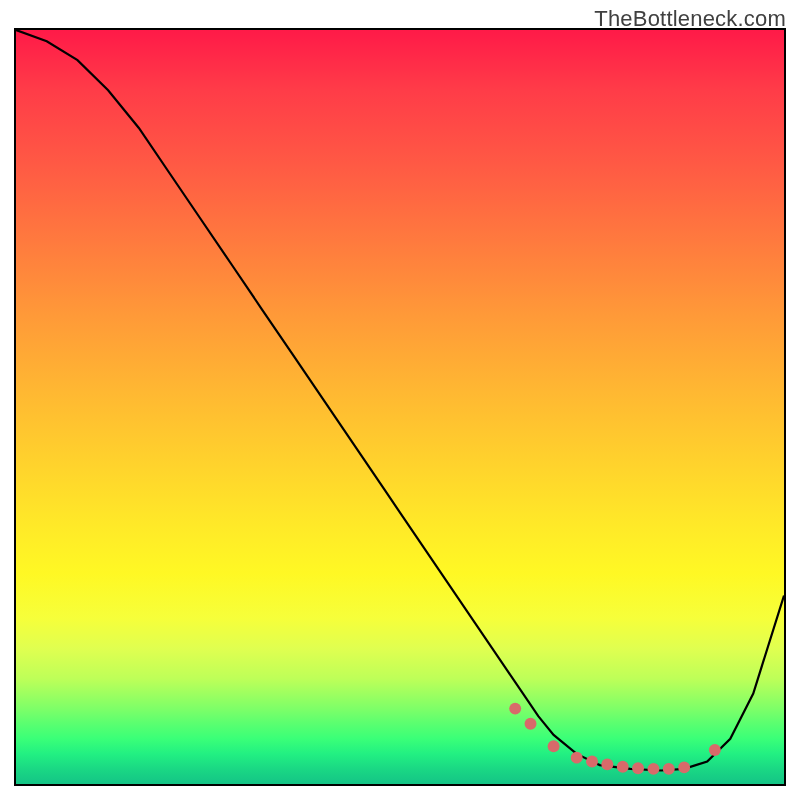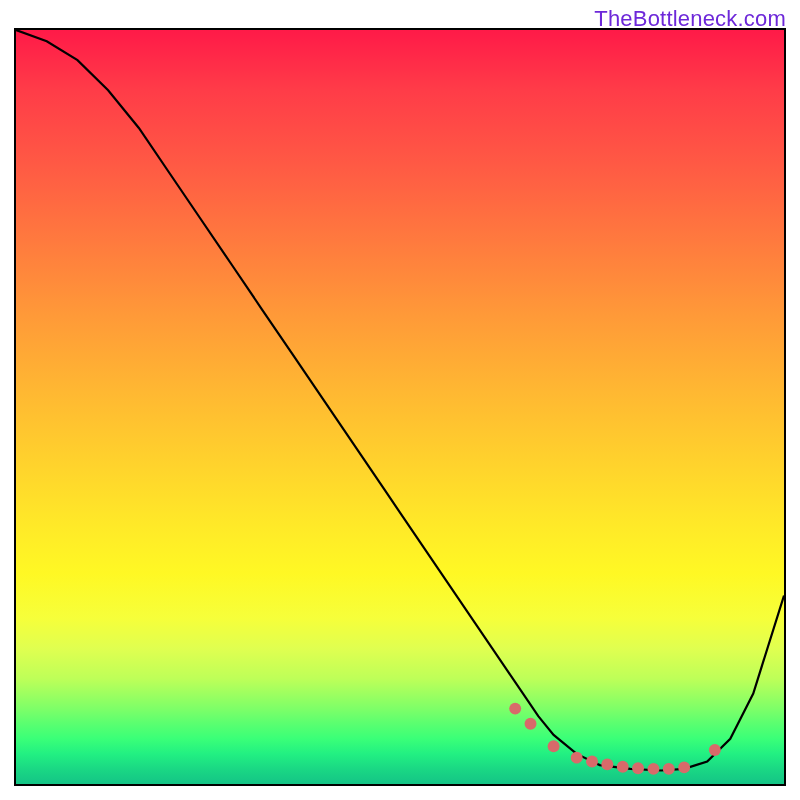--- a/index.html
+++ b/index.html
@@ -8,21 +8,21 @@
     height: 800px;
     background: #ffffff;
     position: relative;
     font-family: Arial, sans-serif;
   }
   .watermark {
     position: absolute;
     top: 6px;
     right: 14px;
     font-size: 22px;
-    color: #6d28d9;
+    color: #404040;
     font-weight: normal;
     letter-spacing: 0.2px;
   }
   .chart-container {
     position: absolute;
     top: 28px;
     left: 14px;
     width: 772px;
     height: 758px;
     border: 2px solid #000000;

